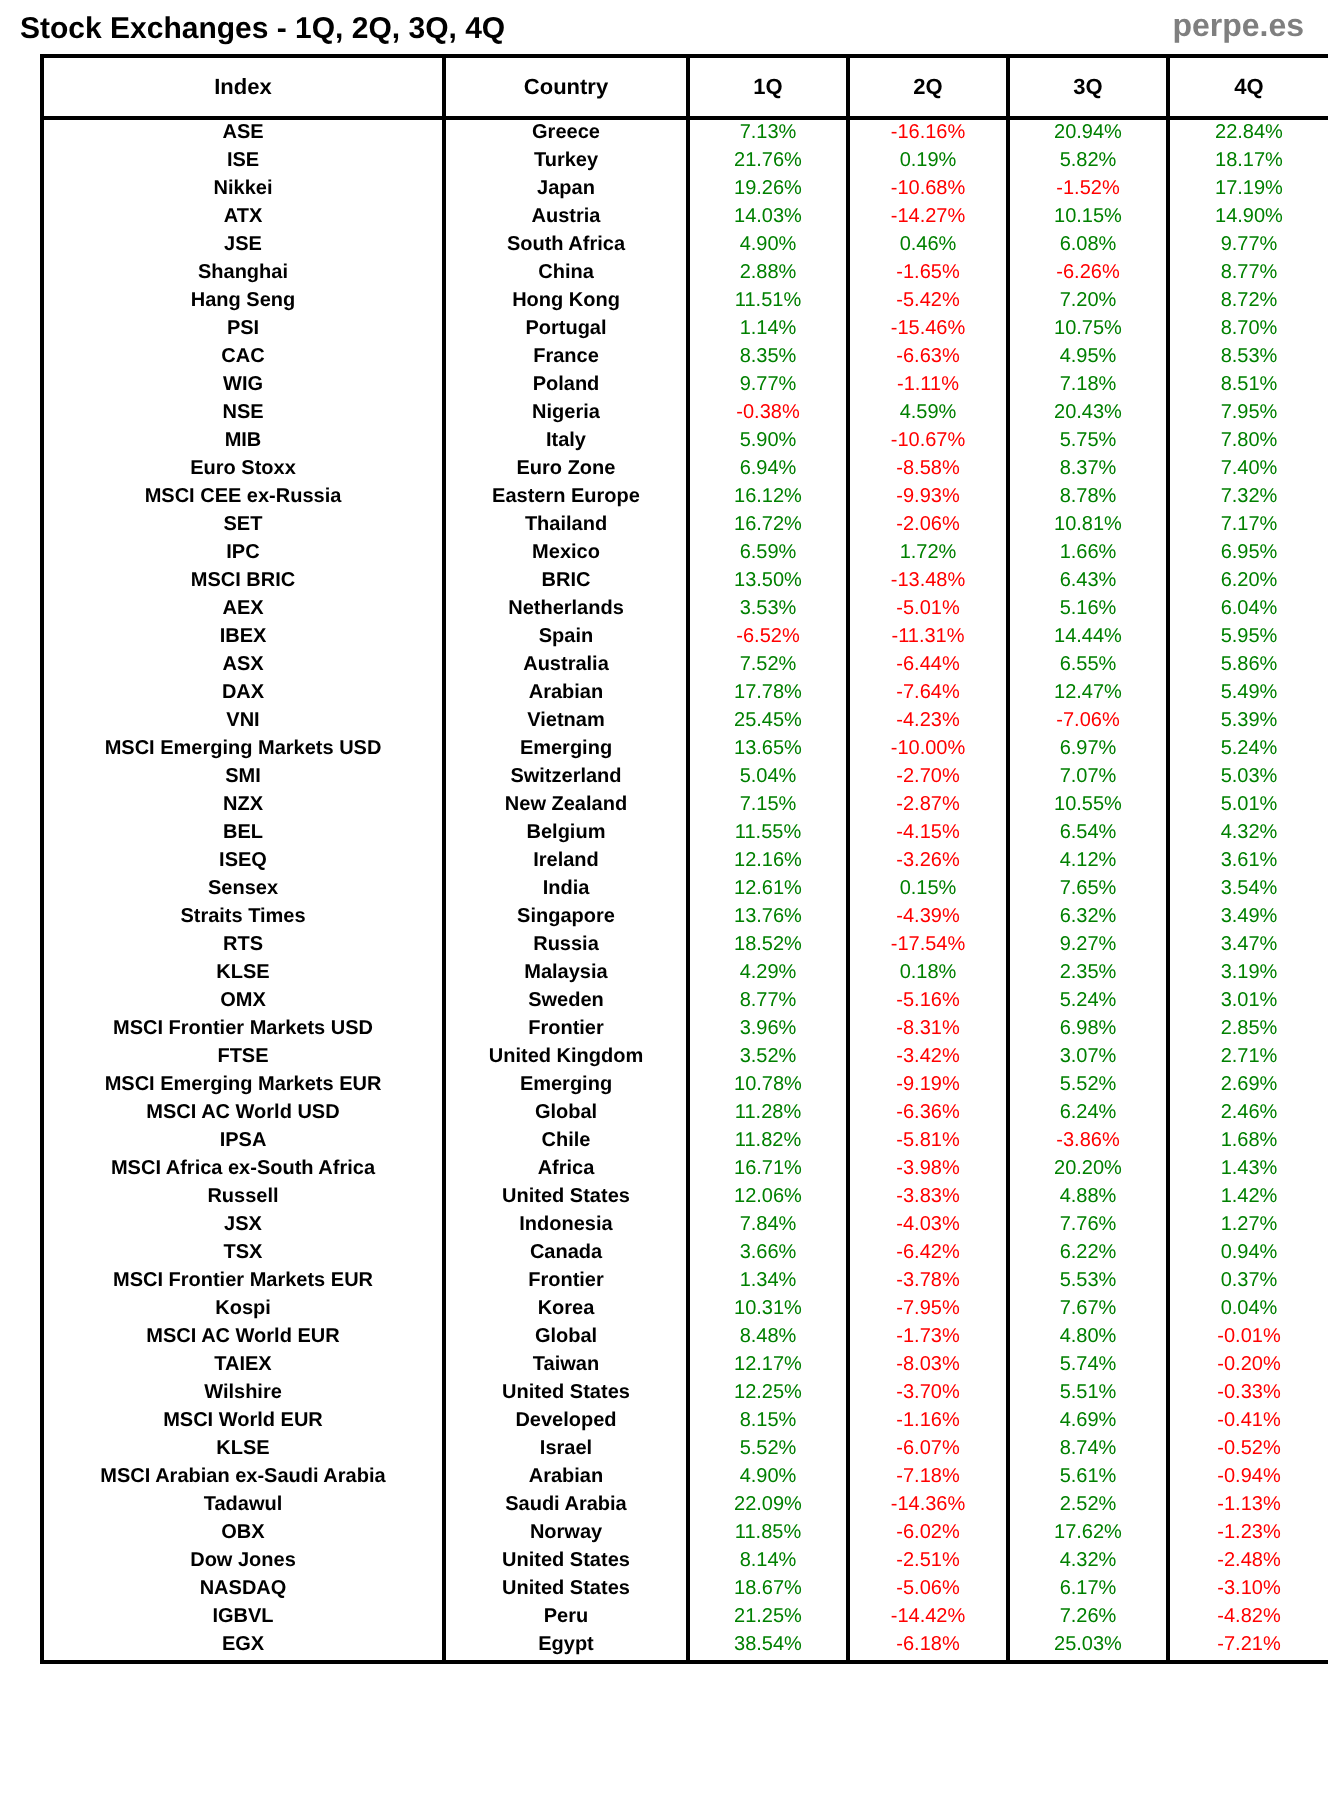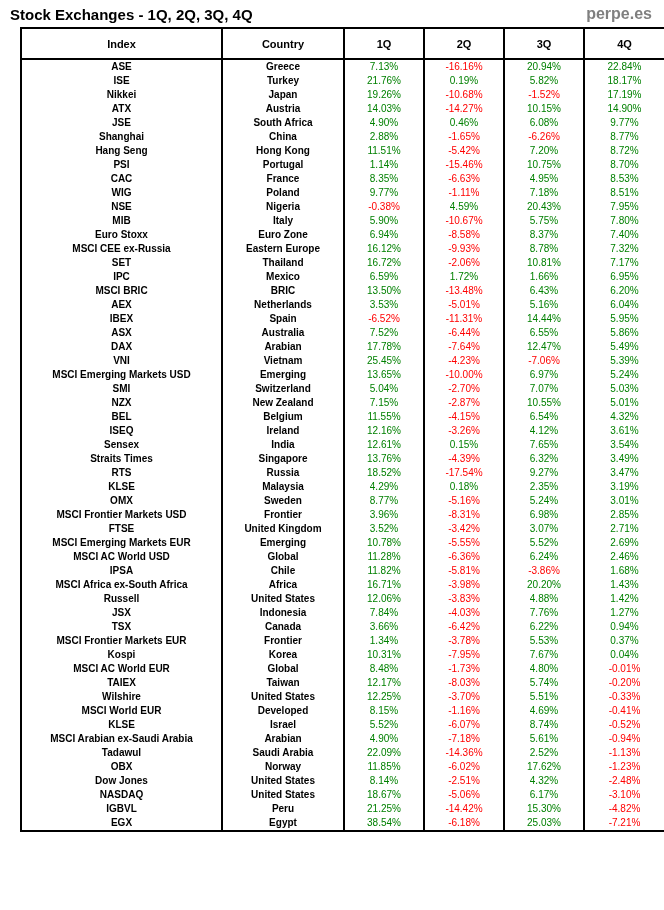--- a/index.html
+++ b/index.html
@@ -382,21 +382,21 @@
           <td class="cell-text">United Kingdom</td>
           <td class="cell-pos">3.52%</td>
           <td class="cell-neg">-3.42%</td>
           <td class="cell-pos">3.07%</td>
           <td class="cell-pos">2.71%</td>
         </tr>
         <tr>
           <td class="cell-text">MSCI Emerging Markets EUR</td>
           <td class="cell-text">Emerging</td>
           <td class="cell-pos">10.78%</td>
-          <td class="cell-neg">-5.55%</td>
+          <td class="cell-neg">-9.19%</td>
           <td class="cell-pos">5.52%</td>
           <td class="cell-pos">2.69%</td>
         </tr>
         <tr>
           <td class="cell-text">MSCI AC World USD</td>
           <td class="cell-text">Global</td>
           <td class="cell-pos">11.28%</td>
           <td class="cell-neg">-6.36%</td>
           <td class="cell-pos">6.24%</td>
           <td class="cell-pos">2.46%</td>
@@ -535,21 +535,21 @@
           <td class="cell-pos">18.67%</td>
           <td class="cell-neg">-5.06%</td>
           <td class="cell-pos">6.17%</td>
           <td class="cell-neg">-3.10%</td>
         </tr>
         <tr>
           <td class="cell-text">IGBVL</td>
           <td class="cell-text">Peru</td>
           <td class="cell-pos">21.25%</td>
           <td class="cell-neg">-14.42%</td>
-          <td class="cell-pos">15.30%</td>
+          <td class="cell-pos">7.26%</td>
           <td class="cell-neg">-4.82%</td>
         </tr>
         <tr>
           <td class="cell-text">EGX</td>
           <td class="cell-text">Egypt</td>
           <td class="cell-pos">38.54%</td>
           <td class="cell-neg">-6.18%</td>
           <td class="cell-pos">25.03%</td>
           <td class="cell-neg">-7.21%</td>
         </tr>

